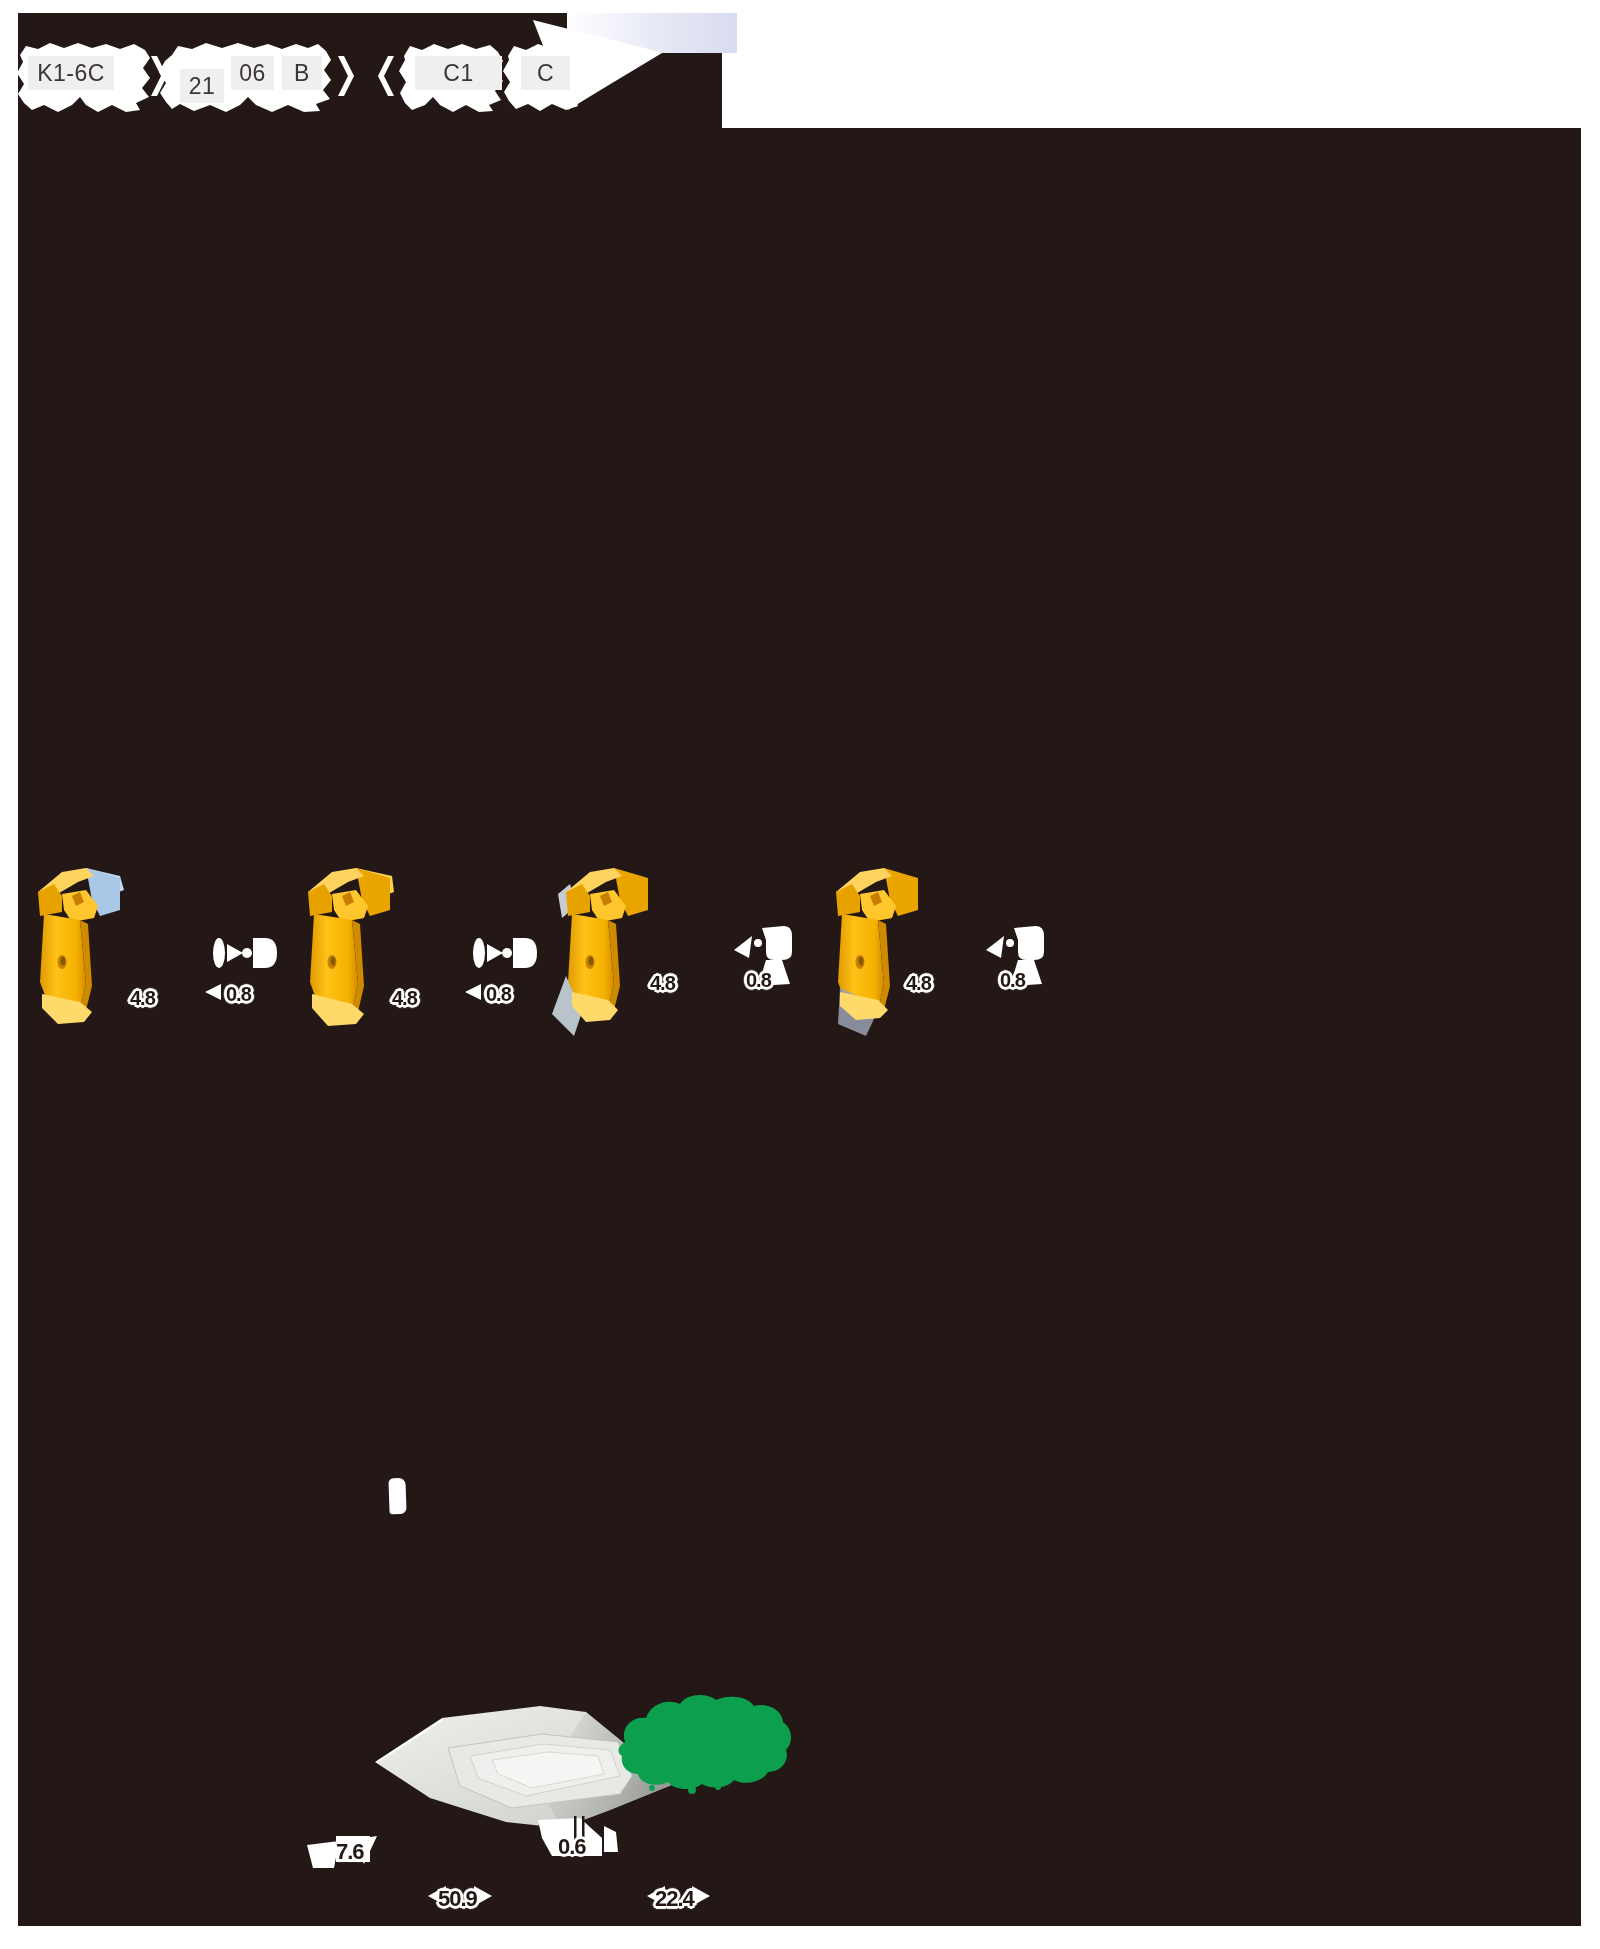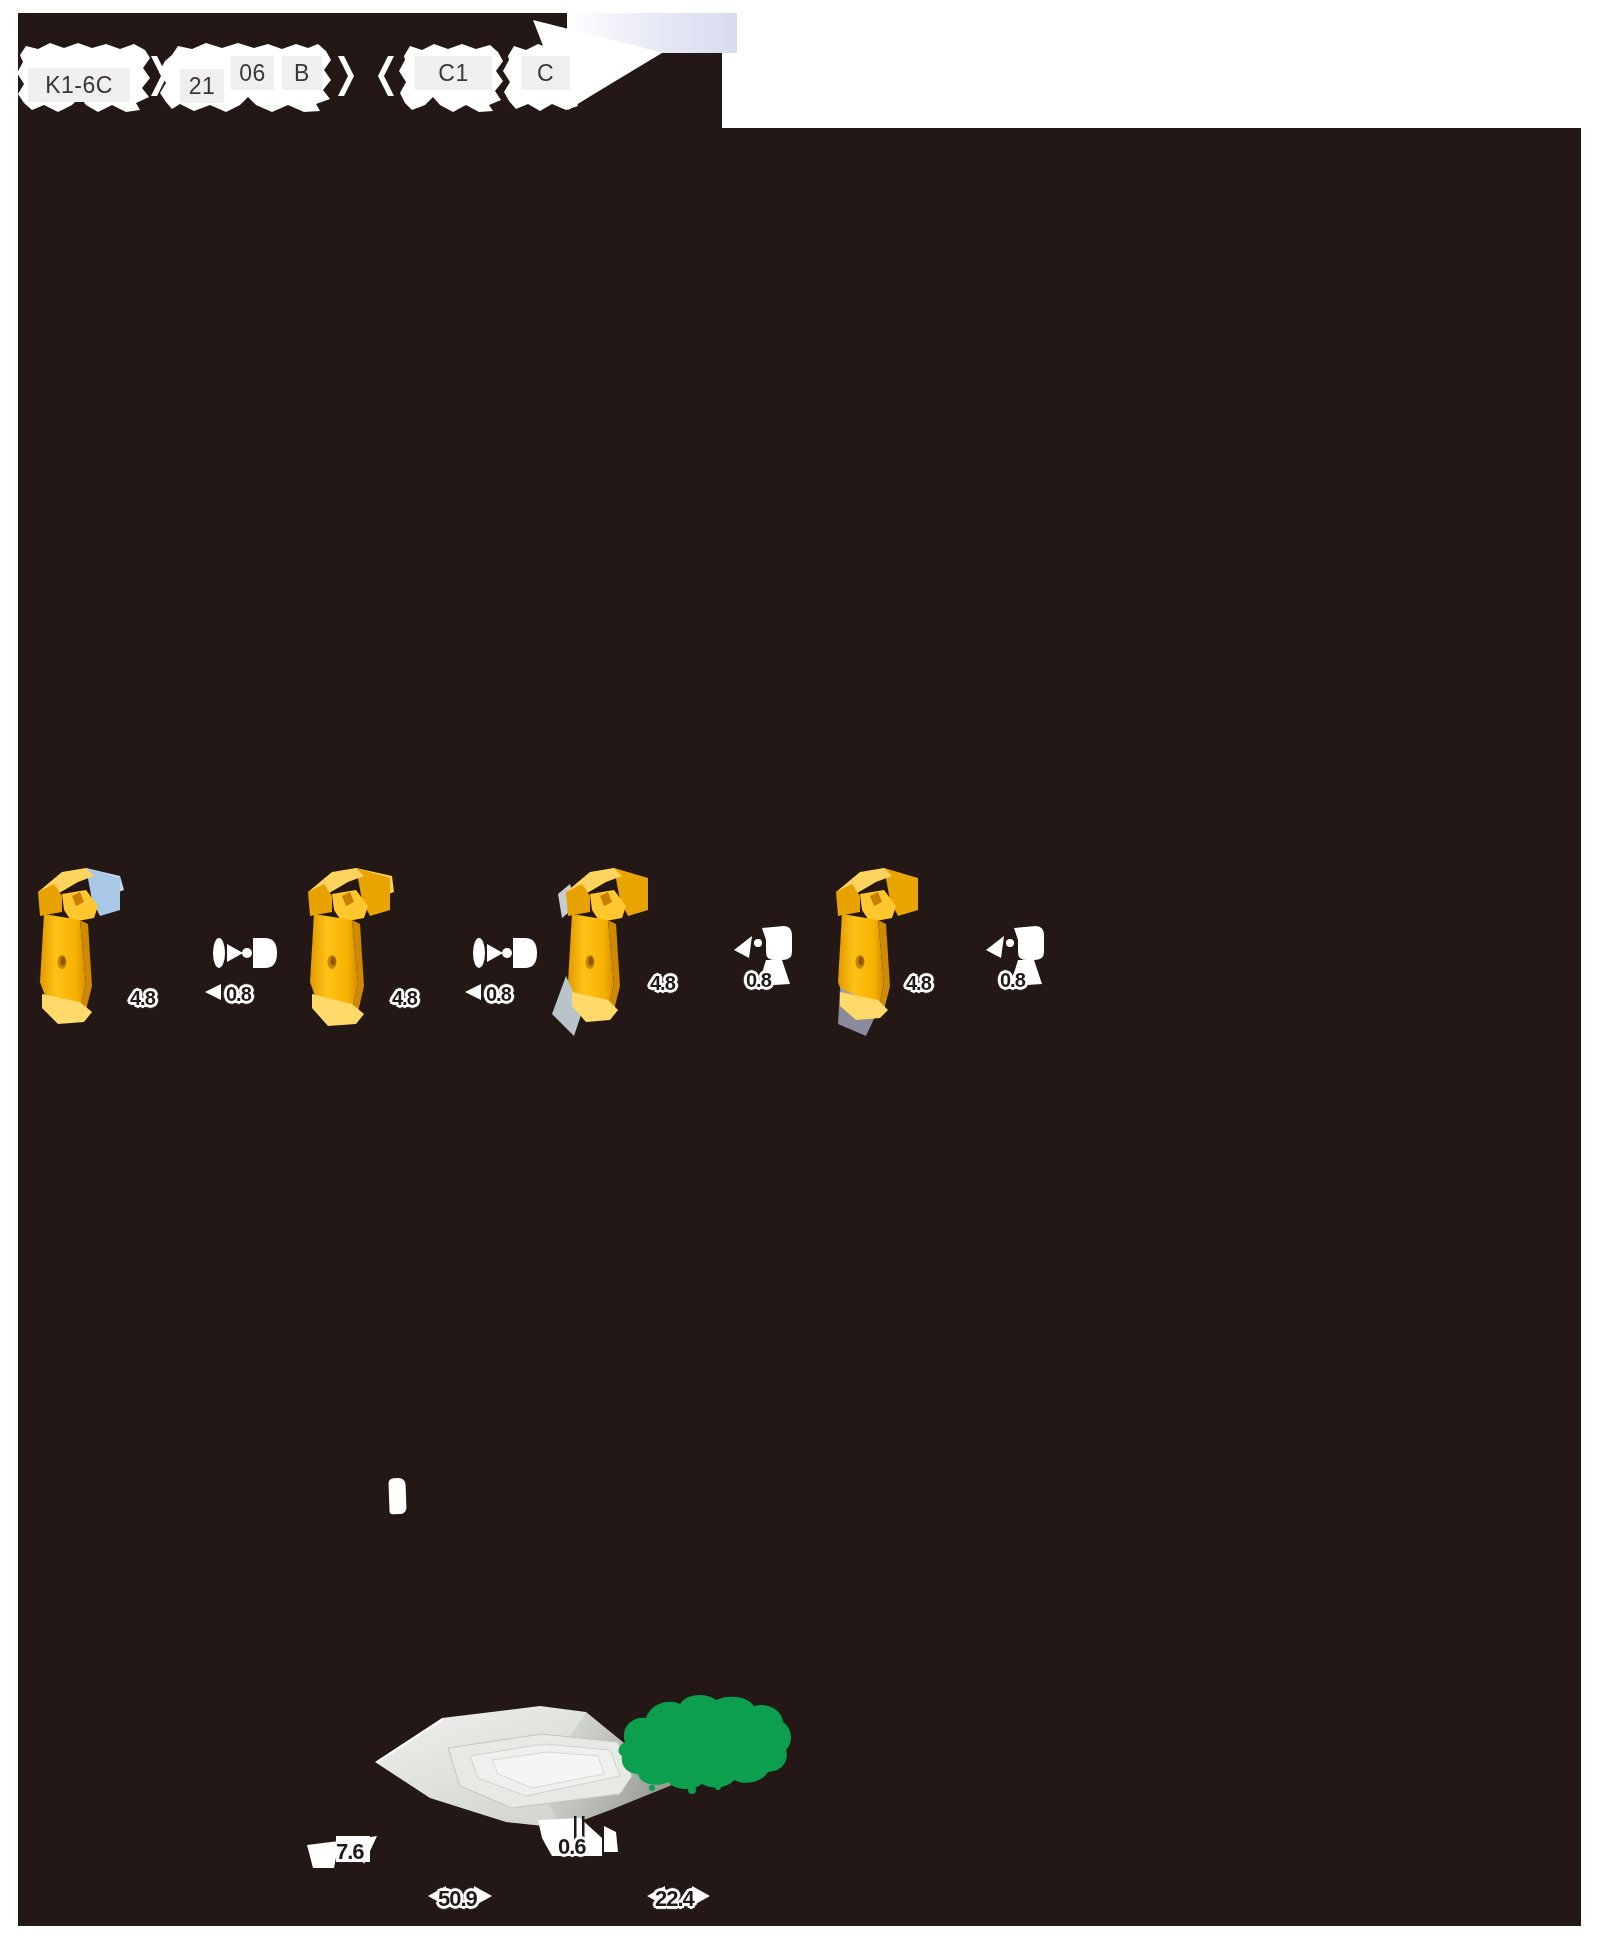--- a/index.html
+++ b/index.html
@@ -36,25 +36,25 @@
     <path fill="#ffffff" d="M172,55 L178,46 L192,49 L206,43 L222,48 L238,43 L254,48 L268,44 L282,49 L296,44 L308,48 L318,44 L326,51 L331,60 L324,70 L331,80 L323,90 L330,99 L316,104 L320,111 L304,112 L288,105 L272,112 L256,105 L248,97 L240,105 L226,112 L210,105 L194,111 L180,104 L172,109 L166,102 L160,93 L166,83 L159,72 L165,61 Z"></path>
     <path fill="#ffffff" d="M338,56 L348,76 L338,96 L344,96 L354,76 L344,56 Z"></path>
     <path fill="#ffffff" d="M394,56 L384,76 L394,96 L388,96 L378,76 L388,56 Z"></path>
     <path fill="#ffffff" d="M404,56 L410,46 L422,50 L434,44 L448,49 L462,44 L476,49 L490,45 L498,52 L503,61 L496,71 L503,81 L495,91 L501,100 L489,105 L493,111 L479,112 L466,105 L453,112 L440,105 L433,97 L425,105 L412,110 L405,103 L400,93 L406,82 L399,71 L405,60 Z"></path>
     <path fill="#ffffff" d="M508,56 L514,46 L526,50 L538,44 L552,49 L566,45 L576,48 L580,58 L575,70 L580,84 L575,96 L578,106 L566,110 L552,104 L540,111 L528,104 L516,109 L509,101 L504,92 L510,82 L503,71 L509,60 Z"></path>
     <path fill="#ffffff" d="M533,20 L660,52 L568,110 Z"></path>
     <path fill="#ffffff" d="M567,53 L662,53 L569,109 Z"></path>
     <path fill="#ffffff" d="M576,46 L648,52 L577,100 Z"></path>
   </svg>
 
-  <div class="code-box" style="left:28px;top:68px;width:102px;">K1-6C</div>
+  <div class="code-box" style="left:28px;top:56px;width:86px;">K1-6C</div>
   <div class="code-box" style="left:180px;top:56px;width:44px;margin-top:13px;">21</div>
   <div class="code-box" style="left:231px;top:56px;width:43px;">06</div>
   <div class="code-box" style="left:282px;top:56px;width:40px;">B</div>
-  <div class="code-box" style="left:415px;top:56px;width:77px;">C1</div>
+  <div class="code-box" style="left:415px;top:56px;width:87px;">C1</div>
   <div class="code-box" style="left:521px;top:56px;width:49px;">C</div>
 
   <svg style="left:0;top:860px" width="1100" height="190" viewBox="0 0 1100 190">
     <defs>
       <linearGradient id="ybody" x1="0" y1="0" x2="1" y2="0">
         <stop offset="0" stop-color="#e09a00"></stop>
           <stop offset="0.35" stop-color="#ffc217"></stop>
         <stop offset="0.8" stop-color="#f6b000"></stop>
           <stop offset="1" stop-color="#d08a00"></stop>
       </linearGradient>

